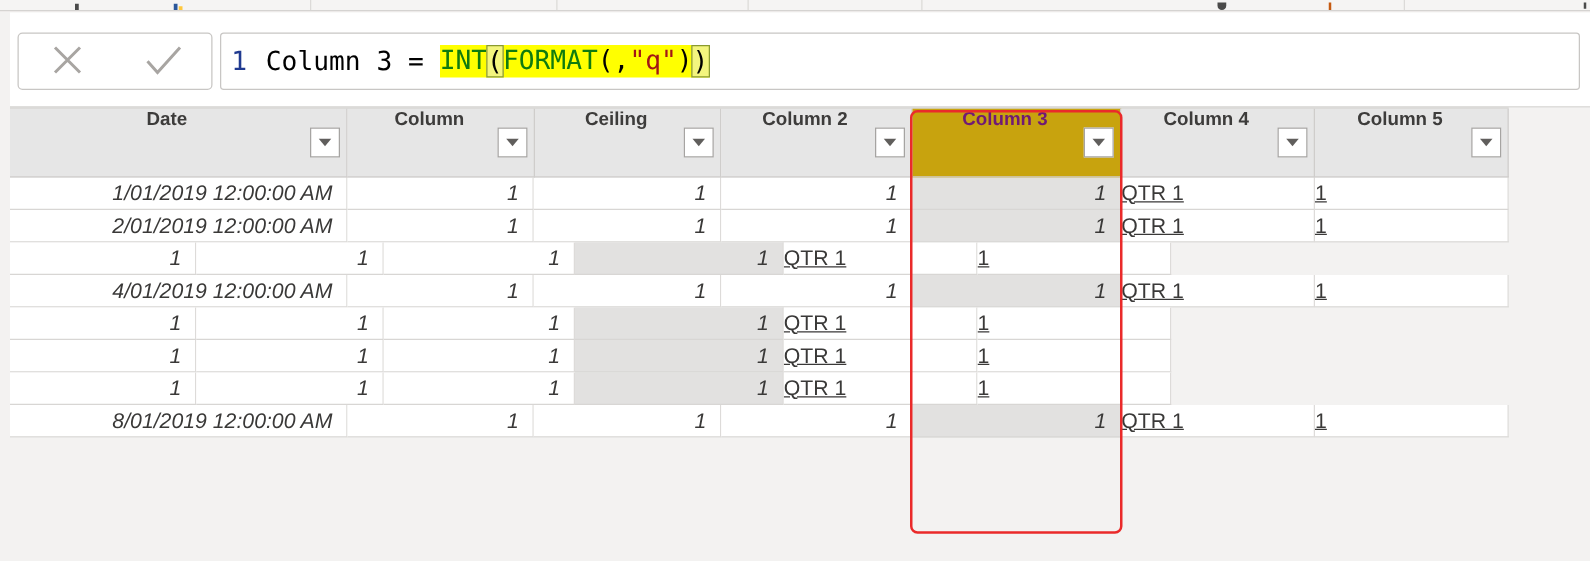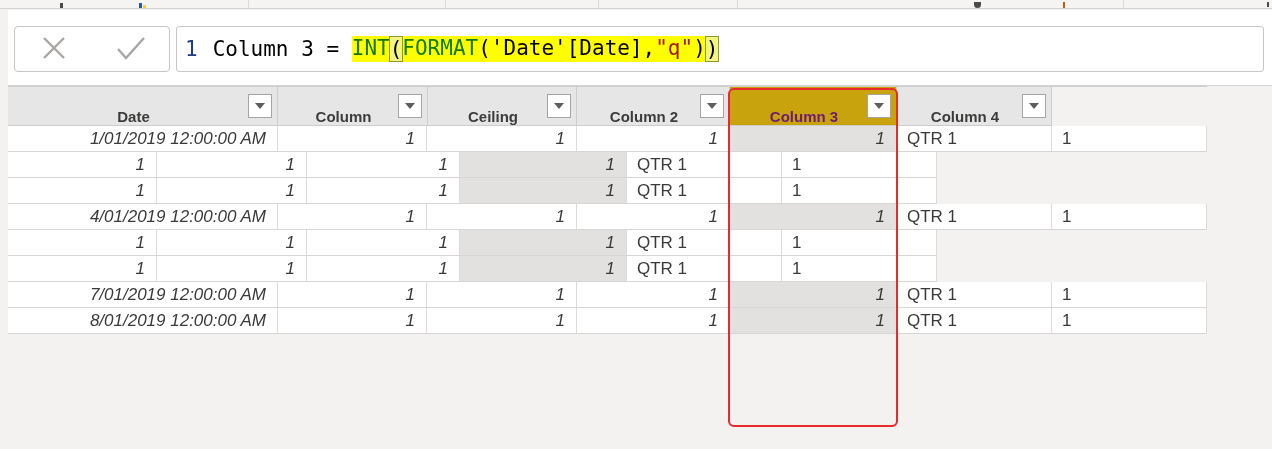--- a/index.html
+++ b/index.html
@@ -31,37 +31,37 @@
   .fb-input span { white-space:pre; }
   .ln { color:var(--line-number-blue,#203A90); margin-right:15px; }
   .hl { display:inline-flex; background:var(--highlight-yellow,#FFFF00); }
   .tok.fn { color:var(--function-green,#0F7B0F); }
   .tok.str { color:var(--string-red,#A31515); }
   .tok.match { background:#f3f57e; border:1px solid #8a9a2f; margin:0 -1px; }
 
   
   .table { position:absolute; left:8px; top:86px; width:1199px; }
   .thead { display:flex; border-top:1px solid #d0cecc; }
-  .th { height:39px; background:var(--header-gray,#E6E6E6); position:relative;
-        display:flex; align-items:flex-end; justify-content:center;
+  .th { height:55px; background:var(--header-gray,#E6E6E6); position:relative;
+        display:flex; align-items:flex-start; justify-content:center;
         border-right:1px solid #cfcdcb; border-bottom:1px solid #cfcdcb; cursor:pointer; }
   .th-label { font-weight:bold; font-size:15px; color:#3d3c3b; padding-right:18px; }
   .th.selected { background:var(--gold-header,#C8A30E); }
   .th.selected .th-label { color:#701a75; }
   .dd-btn { position:absolute; right:5px; top:50%; transform:translateY(-50%);
             width:24px; height:24px; background:#fff; border:1px solid #a6a4a2;
             display:flex; align-items:center; justify-content:center; cursor:pointer; }
   .dd-tri { width:0; height:0; border-left:5px solid transparent;
             border-right:5px solid transparent; border-top:6px solid #605e5c; }
   .tr { display:flex; }
   .td { height:26px; background:#ffffff; border-right:1px solid #dddbd9;
         border-bottom:1px solid #d8d6d4; display:flex; align-items:center;
         font-size:17px; color:#3a3938; overflow:hidden; cursor:default; }
   .td.right { justify-content:flex-end; padding-right:11px; }
-  .td.left  { justify-content:flex-start; padding-left:10px; }
+  .td.left  { justify-content:flex-start; padding-left:0;text-decoration:underline; }
   .td.italic { font-style:italic; }
   .td.selcol { background:var(--selected-cell-gray,#E2E1E0); }
   .col0{width:270px}.col1{width:149px}.col2{width:150px}.col3{width:153px}
   .col4{width:167px}.col5{width:155px}.col6{width:155px}
 
   
   .red-outline { position:absolute; left:728px; top:88px; width:170px; height:339px;
                  border:2px solid var(--selection-red,#EA2A2A); border-radius:6px;
                  pointer-events:none; }
 </style>
@@ -95,21 +95,21 @@
       <span>
         <svg width="34" height="28" viewBox="0 0 34 28">
             <path d="M4 15 L12 24 L30 4" stroke="#a8a5a2" stroke-width="2.4" fill="none"></path>
           </svg>
       </span>
     </button>
   </div>
   <div class="fb-input">
     <span class="ln">1</span>
     <span class="plain">Column 3 = </span>
-    <span class="hl"><span class="tok fn">INT</span><span class="tok match">(</span><span class="tok fn">FORMAT</span><span class="tok">(</span><span class="tok">'Date'[Date]</span><span class="tok">,</span><span class="tok str">"q"</span><span class="tok">)</span><span class="tok match">)</span></span>
+    <span class="hl"><span class="tok fn">INT</span><span class="tok match">(</span><span class="tok fn">FORMAT</span><span class="tok">(</span><span class="tok">,</span><span class="tok str">"q"</span><span class="tok">)</span><span class="tok match">)</span></span>
   </div>
 </div>
 
 <div class="table">
   <div class="thead" id="thead">
       <div class="th col0">
         <span class="th-label">Date</span>
         <span class="dd-btn">
           <span class="dd-tri"></span>
         </span>
@@ -137,32 +137,39 @@
         <span class="dd-btn">
           <span class="dd-tri"></span>
         </span>
       </div>
       <div class="th col5">
         <span class="th-label">Column 4</span>
         <span class="dd-btn">
           <span class="dd-tri"></span>
         </span>
       </div>
+      <div class="th col6">
+        <span class="th-label">Column 5</span>
+        <span class="dd-btn">
+          <span class="dd-tri"></span>
+        </span>
+      </div>
     </div>
   <div id="tbody">
       <div class="tr">
         <div class="td col0 right italic">1/01/2019 12:00:00 AM</div>
         <div class="td col1 right italic">1</div>
         <div class="td col2 right italic">1</div>
         <div class="td col3 right italic">1</div>
         <div class="td col4 right italic selcol">1</div>
         <div class="td col5 left">QTR 1</div>
         <div class="td col6 left">1</div>
       </div>
       <div class="tr">
+        <div class="td col0 right italic">2/01/2019 12:00:00 AM</div>
         <div class="td col1 right italic">1</div>
         <div class="td col2 right italic">1</div>
         <div class="td col3 right italic">1</div>
         <div class="td col4 right italic selcol">1</div>
         <div class="td col5 left">QTR 1</div>
         <div class="td col6 left">1</div>
       </div>
       <div class="tr">
         <div class="td col1 right italic">1</div>
         <div class="td col2 right italic">1</div>
@@ -190,21 +197,20 @@
       </div>
       <div class="tr">
         <div class="td col1 right italic">1</div>
         <div class="td col2 right italic">1</div>
         <div class="td col3 right italic">1</div>
         <div class="td col4 right italic selcol">1</div>
         <div class="td col5 left">QTR 1</div>
         <div class="td col6 left">1</div>
       </div>
       <div class="tr">
-        <div class="td col0 right italic">7/01/2019 12:00:00 AM</div>
         <div class="td col1 right italic">1</div>
         <div class="td col2 right italic">1</div>
         <div class="td col3 right italic">1</div>
         <div class="td col4 right italic selcol">1</div>
         <div class="td col5 left">QTR 1</div>
         <div class="td col6 left">1</div>
       </div>
       <div class="tr">
         <div class="td col0 right italic">8/01/2019 12:00:00 AM</div>
         <div class="td col1 right italic">1</div>

